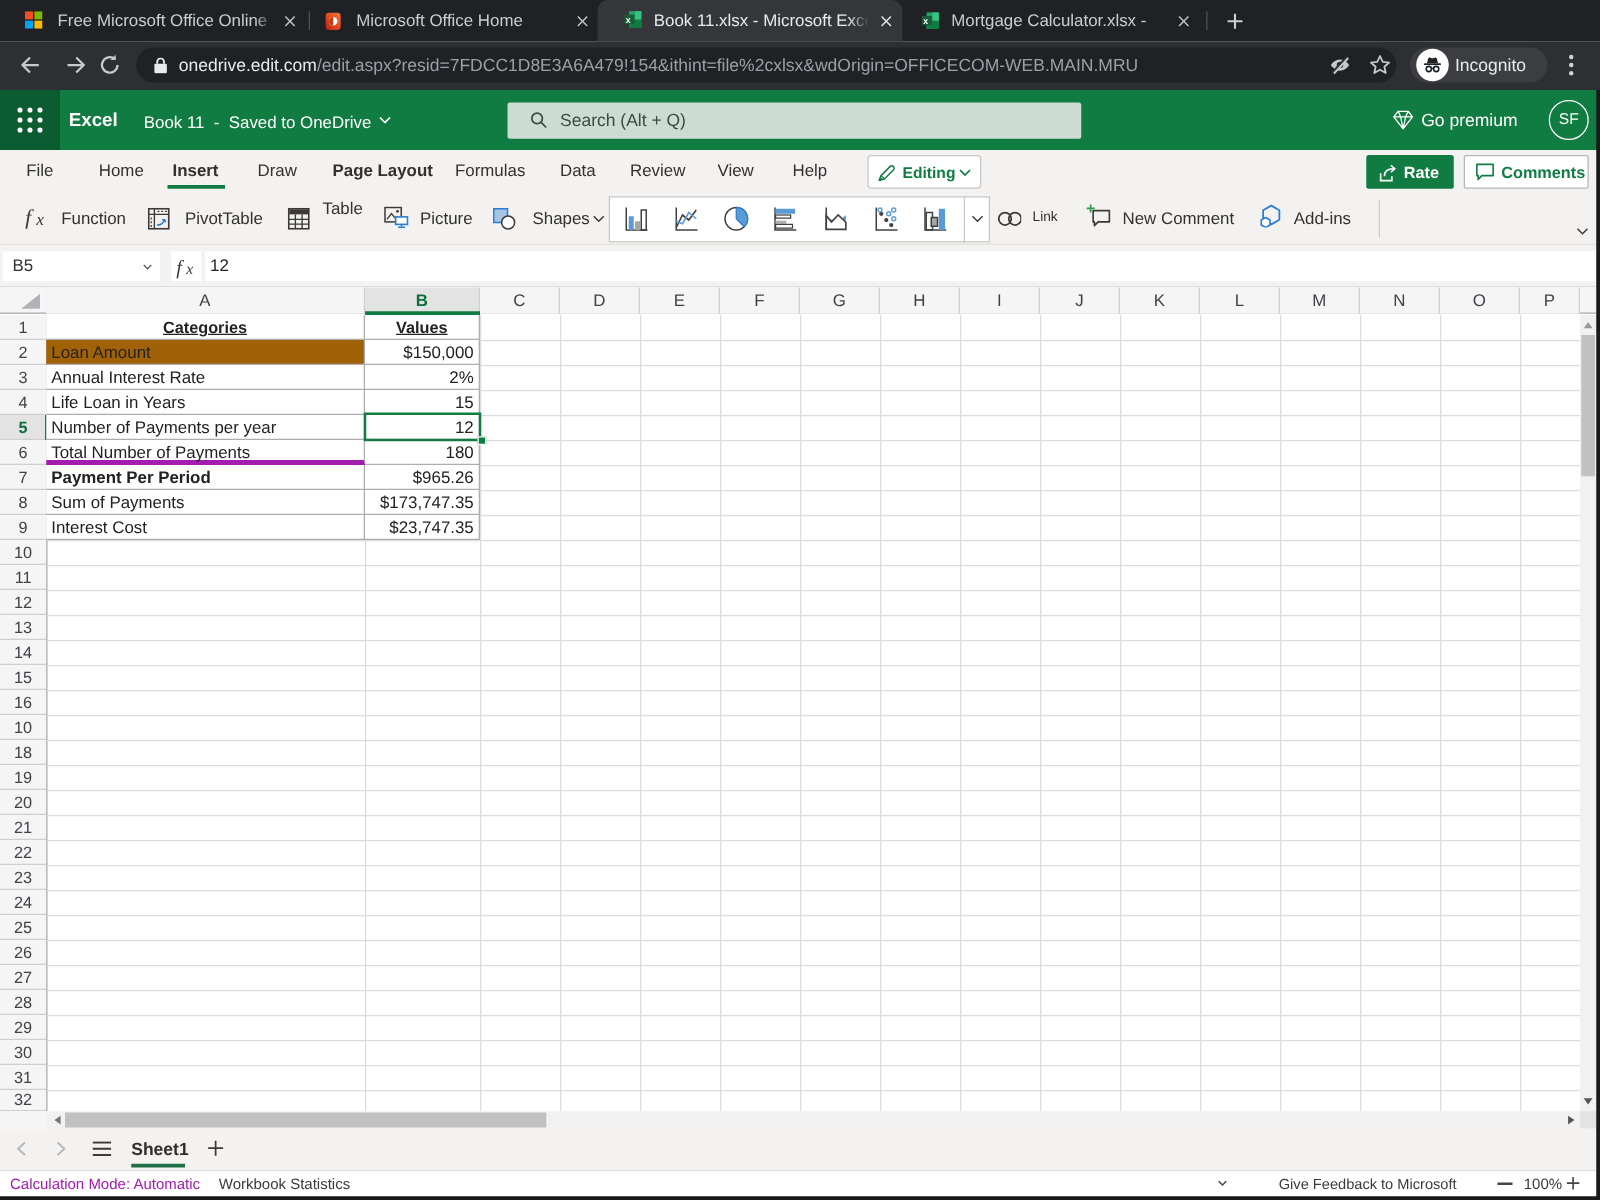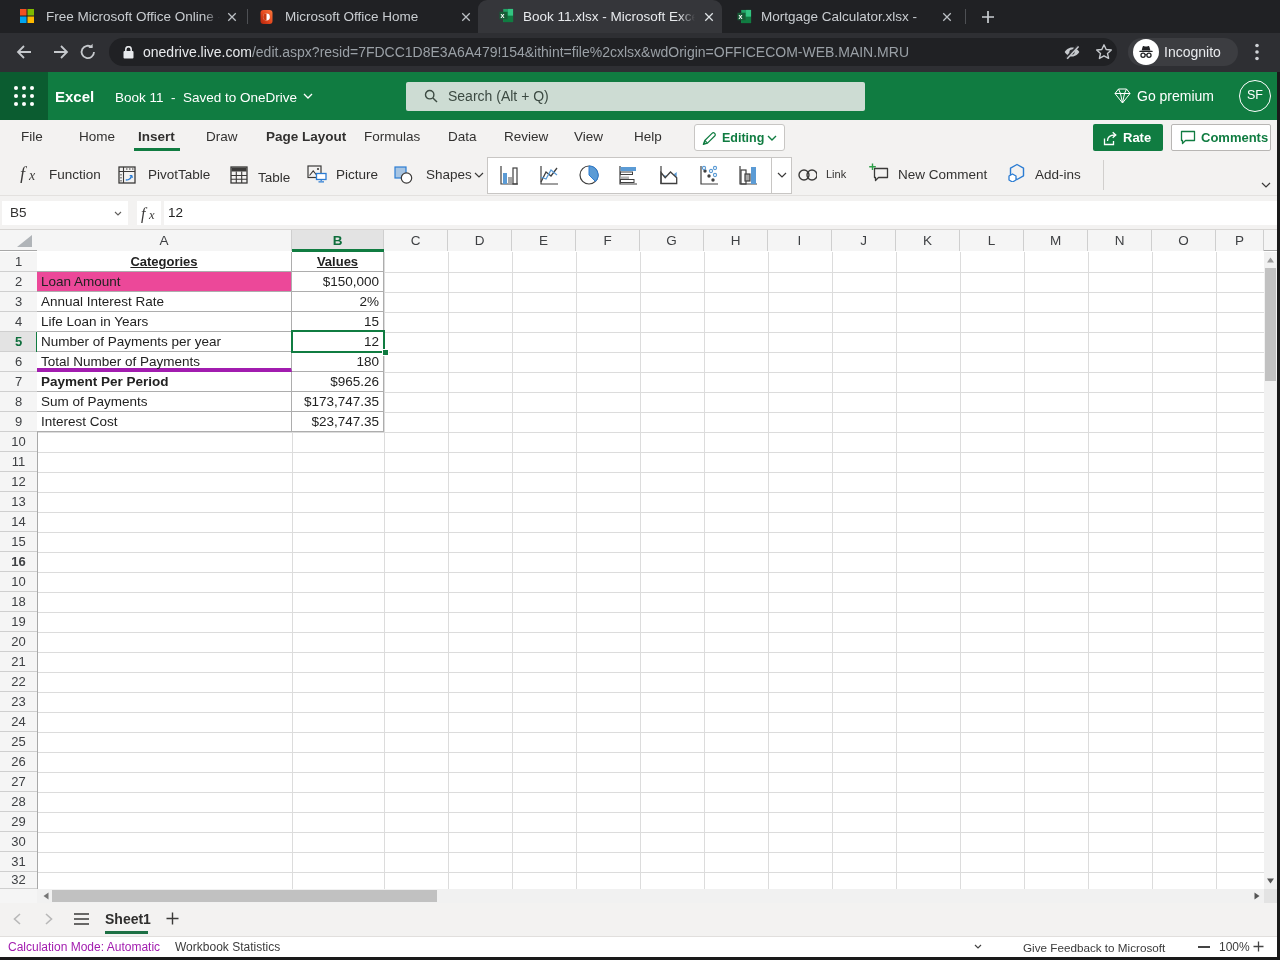--- a/index.html
+++ b/index.html
@@ -99,21 +99,21 @@
       <path d="M13.6 0.8 V5 H9.4 Z" fill="#c6c9cd"></path>
     </svg>
   </div>
 <div class="ab" style="left:109px;top:38px;width:1008px;height:28px;background:#202124;border-radius:14px;"></div>
 <div class="ab" style="left:123px;top:46px;width:11px;height:13px;">
     <svg width="11" height="13" viewBox="0 0 11 13">
       <rect x="0.5" y="5" width="10" height="7.5" rx="1" fill="#e8eaed"></rect>
       <path d="M2.8 5 V3.4 a2.7 2.7 0 0 1 5.4 0 V5" stroke="#e8eaed" stroke-width="1.5" fill="none"></path>
     </svg>
   </div>
-<div class="ab" style="left:143px;top:43px;width:860px;height:18px;font-size:14px;line-height:18px;"><span class="txt" style="color:#e8eaed;">onedrive.live.com</span><span class="txt" style="color:#9aa0a6;">/edit.aspx?resid=7FDCC1D8E3A6A479!154&amp;ithint=file%2cxlsx&amp;wdOrigin=OFFICECOM-WEB.MAIN.MRU</span></div>
+<div class="ab" style="left:143px;top:43px;width:860px;height:18px;font-size:14px;line-height:18px;"><span class="txt" style="color:#e8eaed;">onedrive.edit.com</span><span class="txt" style="color:#9aa0a6;">/edit.aspx?resid=7FDCC1D8E3A6A479!154&amp;ithint=file%2cxlsx&amp;wdOrigin=OFFICECOM-WEB.MAIN.MRU</span></div>
 <div class="ab" style="left:1063px;top:43px;width:18px;height:18px;">
     <svg width="18" height="18" viewBox="0 0 18 18">
       <path d="M9 4.5 c-3.5 0 -6.2 2.6 -7.3 4.5 c1.1 1.9 3.8 4.5 7.3 4.5 s6.2-2.6 7.3-4.5 C15.2 7.1 12.5 4.5 9 4.5 Z" fill="#c6c9cd"></path>
       <circle cx="9" cy="9" r="2.6" fill="#2e2f33"></circle>
       <path d="M3 15.5 L15 2.5" stroke="#2e2f33" stroke-width="2.6"></path>
       <path d="M4.2 15.8 L15.6 3.4" stroke="#c6c9cd" stroke-width="1.5"></path>
     </svg>
   </div>
 <div class="ab" style="left:1095px;top:43px;width:18px;height:18px;">
     <svg width="18" height="18" viewBox="0 0 18 18">
@@ -236,21 +236,21 @@
     </svg>
   </div>
 <div class="ab txt" style="left:148px;top:166px;height:17px;color:#323130;font-size:13.5px;line-height:17px;">PivotTable</div>
 <div class="ab" style="left:230px;top:166px;width:18px;height:18px;">
     <svg width="18" height="18" viewBox="0 0 18 18">
       <rect x="1" y="1" width="16" height="16" stroke="#3b3a39" fill="none" stroke-width="1.3"></rect>
       <rect x="1.5" y="1.5" width="15" height="4" fill="#3b3a39"></rect>
       <path d="M1 9.5 H17 M1 13.3 H17 M6.3 5.5 V17 M11.7 5.5 V17" stroke="#3b3a39" stroke-width="1.1"></path>
     </svg>
   </div>
-<div class="ab txt" style="left:258px;top:169px;height:17px;color:#323130;font-size:13.5px;line-height:17px;">Table</div>
+<div class="ab txt" style="left:258px;top:158px;height:17px;color:#323130;font-size:13.5px;line-height:17px;">Table</div>
 <div class="ab" style="left:307px;top:165px;width:20px;height:18px;">
     <svg width="20" height="18" viewBox="0 0 20 18">
       <rect x="1" y="1" width="13" height="11.5" stroke="#3b3a39" fill="none" stroke-width="1.2"></rect>
       <circle cx="11" cy="4" r="1.1" fill="#3b3a39"></circle>
       <path d="M2.5 10.5 L6.2 5.8 L10 10.5" stroke="#3b3a39" stroke-width="1.1" fill="none"></path>
       <rect x="9.5" y="8.5" width="9.5" height="6" stroke="#2b7cd3" fill="#fff" stroke-width="1.3"></rect>
       <path d="M14.2 14.5 V16 M11.5 16.8 H17" stroke="#2b7cd3" stroke-width="1.2"></path>
     </svg>
   </div>
 <div class="ab txt" style="left:336px;top:166px;height:17px;color:#323130;font-size:13.5px;line-height:17px;">Picture</div>
@@ -406,21 +406,21 @@
 <div class="ab" style="left:0;top:352px;width:37px;height:20px;background:#f5f5f5;border-bottom:1px solid #cfcfcf;color:#3f4144;font-weight:normal;font-size:13px;text-align:center;line-height:19px;">6</div>
 <div class="ab" style="left:0;top:372px;width:37px;height:20px;background:#f5f5f5;border-bottom:1px solid #cfcfcf;color:#3f4144;font-weight:normal;font-size:13px;text-align:center;line-height:19px;">7</div>
 <div class="ab" style="left:0;top:392px;width:37px;height:20px;background:#f5f5f5;border-bottom:1px solid #cfcfcf;color:#3f4144;font-weight:normal;font-size:13px;text-align:center;line-height:19px;">8</div>
 <div class="ab" style="left:0;top:412px;width:37px;height:20px;background:#f5f5f5;border-bottom:1px solid #cfcfcf;color:#3f4144;font-weight:normal;font-size:13px;text-align:center;line-height:19px;">9</div>
 <div class="ab" style="left:0;top:432px;width:37px;height:20px;background:#f5f5f5;border-bottom:1px solid #cfcfcf;color:#3f4144;font-weight:normal;font-size:13px;text-align:center;line-height:19px;">10</div>
 <div class="ab" style="left:0;top:452px;width:37px;height:20px;background:#f5f5f5;border-bottom:1px solid #cfcfcf;color:#3f4144;font-weight:normal;font-size:13px;text-align:center;line-height:19px;">11</div>
 <div class="ab" style="left:0;top:472px;width:37px;height:20px;background:#f5f5f5;border-bottom:1px solid #cfcfcf;color:#3f4144;font-weight:normal;font-size:13px;text-align:center;line-height:19px;">12</div>
 <div class="ab" style="left:0;top:492px;width:37px;height:20px;background:#f5f5f5;border-bottom:1px solid #cfcfcf;color:#3f4144;font-weight:normal;font-size:13px;text-align:center;line-height:19px;">13</div>
 <div class="ab" style="left:0;top:512px;width:37px;height:20px;background:#f5f5f5;border-bottom:1px solid #cfcfcf;color:#3f4144;font-weight:normal;font-size:13px;text-align:center;line-height:19px;">14</div>
 <div class="ab" style="left:0;top:532px;width:37px;height:20px;background:#f5f5f5;border-bottom:1px solid #cfcfcf;color:#3f4144;font-weight:normal;font-size:13px;text-align:center;line-height:19px;">15</div>
-<div class="ab" style="left:0;top:552px;width:37px;height:20px;background:#f5f5f5;border-bottom:1px solid #cfcfcf;color:#3f4144;font-weight:bold;font-size:13px;text-align:center;line-height:19px;">16</div>
+<div class="ab" style="left:0;top:552px;width:37px;height:20px;background:#f5f5f5;border-bottom:1px solid #cfcfcf;color:#3f4144;font-weight:normal;font-size:13px;text-align:center;line-height:19px;">16</div>
 <div class="ab" style="left:0;top:572px;width:37px;height:20px;background:#f5f5f5;border-bottom:1px solid #cfcfcf;color:#3f4144;font-weight:normal;font-size:13px;text-align:center;line-height:19px;">10</div>
 <div class="ab" style="left:0;top:592px;width:37px;height:20px;background:#f5f5f5;border-bottom:1px solid #cfcfcf;color:#3f4144;font-weight:normal;font-size:13px;text-align:center;line-height:19px;">18</div>
 <div class="ab" style="left:0;top:612px;width:37px;height:20px;background:#f5f5f5;border-bottom:1px solid #cfcfcf;color:#3f4144;font-weight:normal;font-size:13px;text-align:center;line-height:19px;">19</div>
 <div class="ab" style="left:0;top:632px;width:37px;height:20px;background:#f5f5f5;border-bottom:1px solid #cfcfcf;color:#3f4144;font-weight:normal;font-size:13px;text-align:center;line-height:19px;">20</div>
 <div class="ab" style="left:0;top:652px;width:37px;height:20px;background:#f5f5f5;border-bottom:1px solid #cfcfcf;color:#3f4144;font-weight:normal;font-size:13px;text-align:center;line-height:19px;">21</div>
 <div class="ab" style="left:0;top:672px;width:37px;height:20px;background:#f5f5f5;border-bottom:1px solid #cfcfcf;color:#3f4144;font-weight:normal;font-size:13px;text-align:center;line-height:19px;">22</div>
 <div class="ab" style="left:0;top:692px;width:37px;height:20px;background:#f5f5f5;border-bottom:1px solid #cfcfcf;color:#3f4144;font-weight:normal;font-size:13px;text-align:center;line-height:19px;">23</div>
 <div class="ab" style="left:0;top:712px;width:37px;height:20px;background:#f5f5f5;border-bottom:1px solid #cfcfcf;color:#3f4144;font-weight:normal;font-size:13px;text-align:center;line-height:19px;">24</div>
 <div class="ab" style="left:0;top:732px;width:37px;height:20px;background:#f5f5f5;border-bottom:1px solid #cfcfcf;color:#3f4144;font-weight:normal;font-size:13px;text-align:center;line-height:19px;">25</div>
 <div class="ab" style="left:0;top:752px;width:37px;height:20px;background:#f5f5f5;border-bottom:1px solid #cfcfcf;color:#3f4144;font-weight:normal;font-size:13px;text-align:center;line-height:19px;">26</div>
@@ -474,21 +474,21 @@
 <div class="ab" style="left:38px;top:732px;width:1226px;height:1px;background:#dcdcdc;"></div>
 <div class="ab" style="left:38px;top:752px;width:1226px;height:1px;background:#dcdcdc;"></div>
 <div class="ab" style="left:38px;top:772px;width:1226px;height:1px;background:#dcdcdc;"></div>
 <div class="ab" style="left:38px;top:792px;width:1226px;height:1px;background:#dcdcdc;"></div>
 <div class="ab" style="left:38px;top:812px;width:1226px;height:1px;background:#dcdcdc;"></div>
 <div class="ab" style="left:38px;top:832px;width:1226px;height:1px;background:#dcdcdc;"></div>
 <div class="ab" style="left:38px;top:852px;width:1226px;height:1px;background:#dcdcdc;"></div>
 <div class="ab" style="left:38px;top:872px;width:1226px;height:1px;background:#dcdcdc;"></div>
 <div class="ab" style="left:37px;top:252px;width:255px;height:20px;background:#fff;border-right:1px solid #adadad;border-bottom:1px solid #adadad;color:#222;font-size:13.5px;line-height:19px;font-weight:bold;text-decoration:underline;text-align:center;font-size:13px;">Categories</div>
 <div class="ab" style="left:292px;top:252px;width:92px;height:20px;background:#fff;border-right:1px solid #adadad;border-bottom:1px solid #adadad;color:#222;font-size:13.5px;line-height:19px;font-weight:bold;text-decoration:underline;text-align:center;font-size:13px;">Values</div>
-<div class="ab" style="left:37px;top:272px;width:255px;height:20px;background:#ec4899;border-right:1px solid #adadad;border-bottom:1px solid #adadad;color:#222;font-size:13.5px;line-height:19px;text-align:left;padding-left:4px;">Loan Amount</div>
+<div class="ab" style="left:37px;top:272px;width:255px;height:20px;background:#a16207;border-right:1px solid #adadad;border-bottom:1px solid #adadad;color:#222;font-size:13.5px;line-height:19px;text-align:left;padding-left:4px;">Loan Amount</div>
 <div class="ab" style="left:292px;top:272px;width:92px;height:20px;background:#fff;border-right:1px solid #adadad;border-bottom:1px solid #adadad;color:#222;font-size:13.5px;line-height:19px;text-align:right;padding-right:4px;">$150,000</div>
 <div class="ab" style="left:37px;top:292px;width:255px;height:20px;background:#fff;border-right:1px solid #adadad;border-bottom:1px solid #adadad;color:#222;font-size:13.5px;line-height:19px;text-align:left;padding-left:4px;">Annual Interest Rate</div>
 <div class="ab" style="left:292px;top:292px;width:92px;height:20px;background:#fff;border-right:1px solid #adadad;border-bottom:1px solid #adadad;color:#222;font-size:13.5px;line-height:19px;text-align:right;padding-right:4px;">2%</div>
 <div class="ab" style="left:37px;top:312px;width:255px;height:20px;background:#fff;border-right:1px solid #adadad;border-bottom:1px solid #adadad;color:#222;font-size:13.5px;line-height:19px;text-align:left;padding-left:4px;">Life Loan in Years</div>
 <div class="ab" style="left:292px;top:312px;width:92px;height:20px;background:#fff;border-right:1px solid #adadad;border-bottom:1px solid #adadad;color:#222;font-size:13.5px;line-height:19px;text-align:right;padding-right:4px;">15</div>
 <div class="ab" style="left:37px;top:332px;width:255px;height:20px;background:#fff;border-right:1px solid #adadad;border-bottom:1px solid #adadad;color:#222;font-size:13.5px;line-height:19px;text-align:left;padding-left:4px;">Number of Payments per year</div>
 <div class="ab" style="left:292px;top:332px;width:92px;height:20px;background:#fff;border-right:1px solid #adadad;border-bottom:1px solid #adadad;color:#222;font-size:13.5px;line-height:19px;text-align:right;padding-right:4px;">12</div>
 <div class="ab" style="left:37px;top:352px;width:255px;height:20px;background:#fff;border-right:1px solid #adadad;border-bottom:4px solid #a21caf;color:#222;font-size:13.5px;line-height:19px;text-align:left;padding-left:4px;">Total Number of Payments</div>
 <div class="ab" style="left:292px;top:352px;width:92px;height:20px;background:#fff;border-right:1px solid #adadad;border-bottom:1px solid #adadad;color:#222;font-size:13.5px;line-height:19px;text-align:right;padding-right:4px;">180</div>
 <div class="ab" style="left:37px;top:372px;width:255px;height:20px;background:#fff;border-right:1px solid #adadad;border-bottom:1px solid #adadad;color:#222;font-size:13.5px;line-height:19px;text-align:left;padding-left:4px;font-weight:bold;">Payment Per Period</div>

